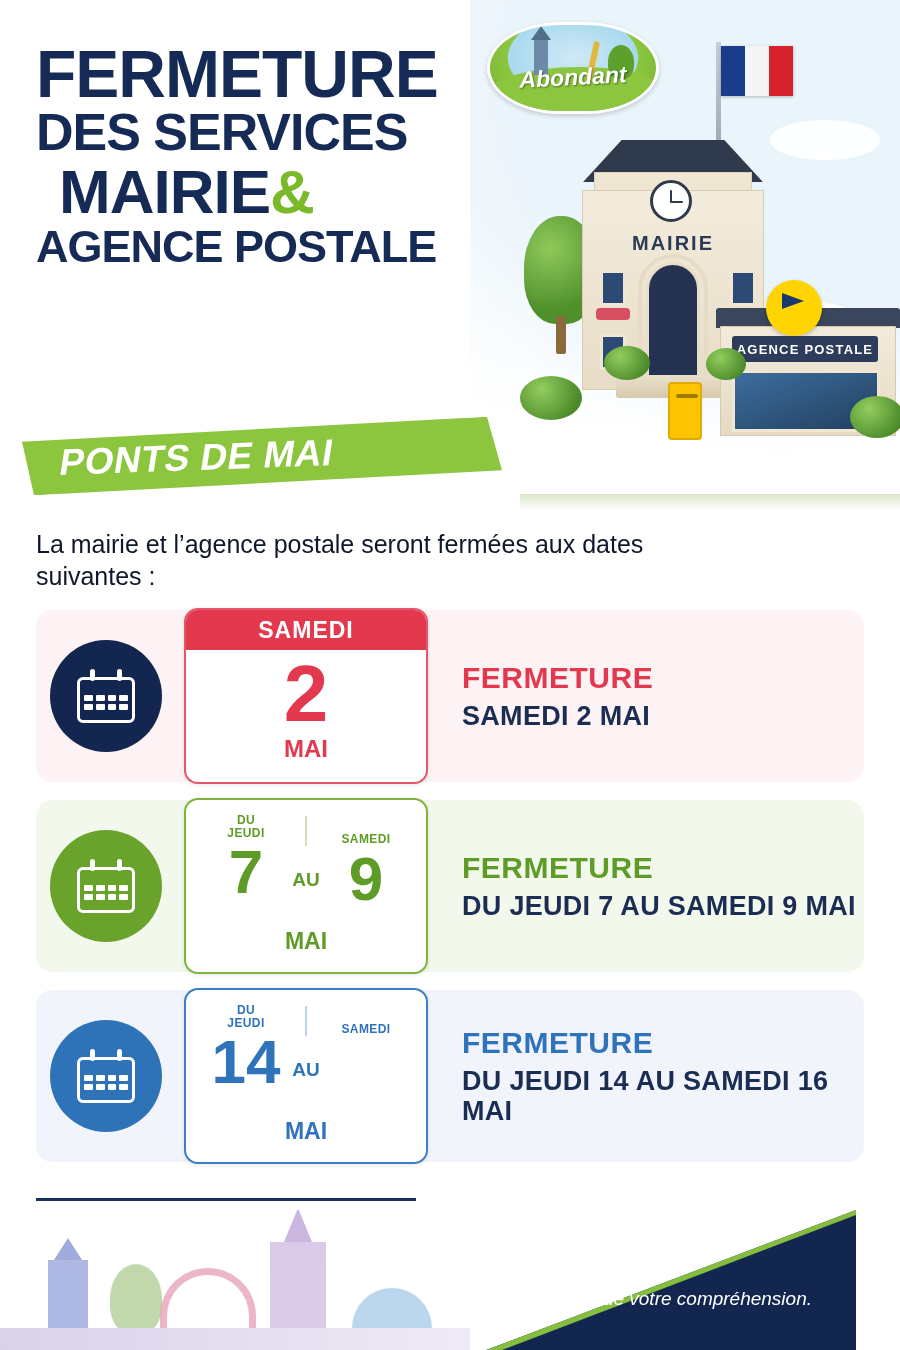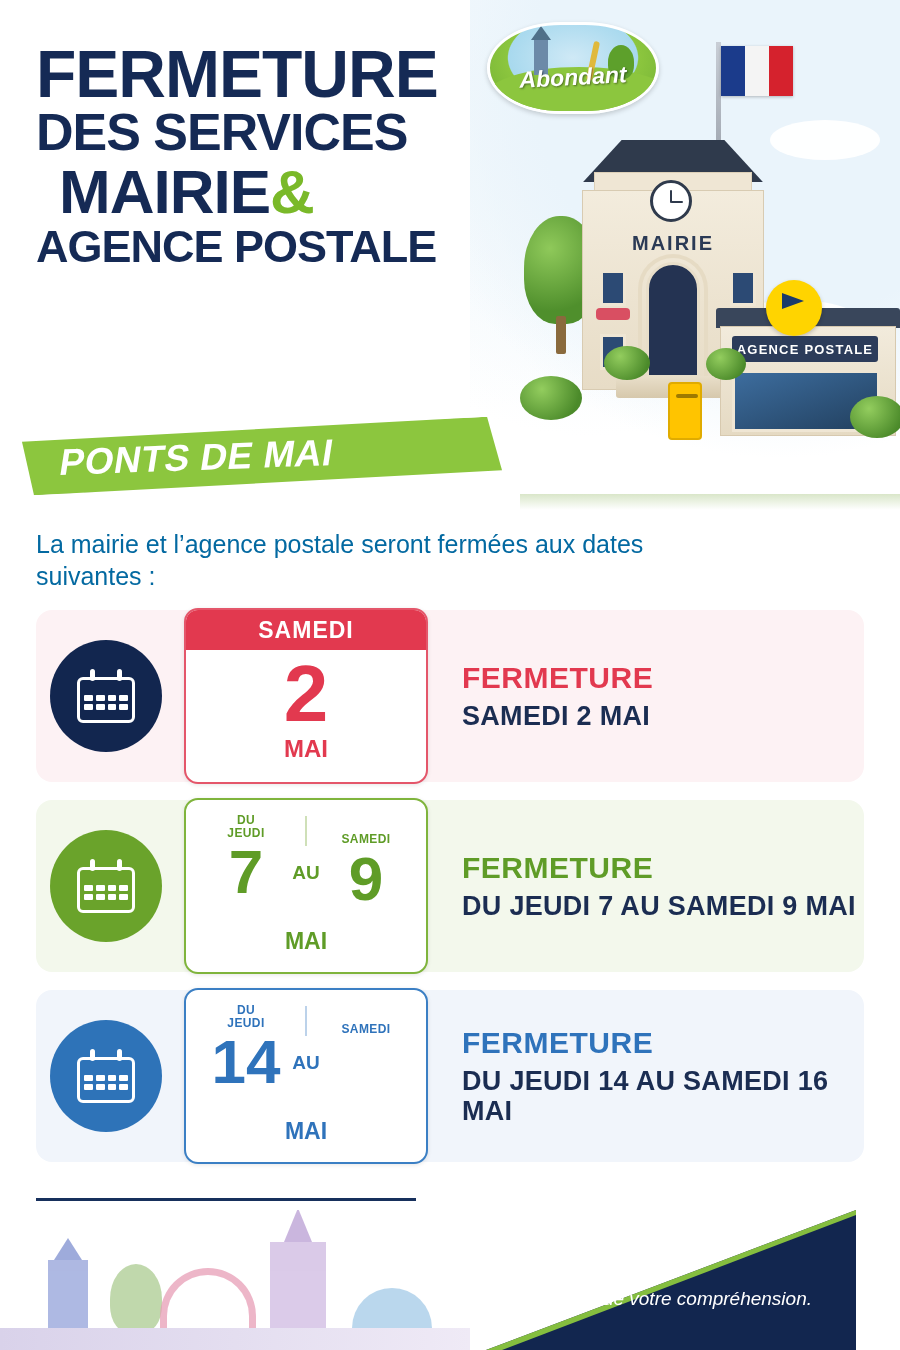--- a/index.html
+++ b/index.html
@@ -274,21 +274,21 @@
   .ground {
     position: absolute; left: 0; bottom: 0; width: 380px; height: 16px;
     background: linear-gradient(#d9e6c9, #ffffff);
   }
 
   
   .intro {
     position: absolute;
     left: 36px; top: 528px;
     width: 640px;
-    color: #0369a1;
+    color: #0f172a;
     font-size: 25px;
     line-height: 1.28;
   }
 
   
   .rows { position: absolute; left: 36px; top: 610px; width: 828px; }
 
   .row {
     position: relative;
     height: 172px;
@@ -370,21 +370,21 @@
   .range-col { flex: 1; text-align: center; padding-top: 14px; position: relative; }
   .range-lbl {
     font-size: 12px; font-weight: bold; line-height: 1.05; letter-spacing: .4px;
   }
   .range-num { font-size: 62px; font-weight: bold; line-height: .95; margin-top: 4px; }
   .range-sep {
     position: absolute; left: 50%; top: 16px;
     width: 2px; height: 30px; background: #c9d6b7; transform: translateX(-50%);
   }
   .range-au {
-    position: absolute; left: 50%; top: 62px; transform: translateX(-50%);
+    position: absolute; left: 50%; top: 69px; transform: translateX(-50%);
     font-size: 19px; font-weight: bold;
   }
   .range-mois {
     text-align: center; font-size: 23px; font-weight: bold; margin-top: -4px;
   }
   .green-txt { color: #5f9c27; }
   .blue-txt  { color: #2f73bb; }
   .range.green .range-sep { background: #cfe0b8; }
   .range.blue  .range-sep { background: #bcd2ea; }
 

